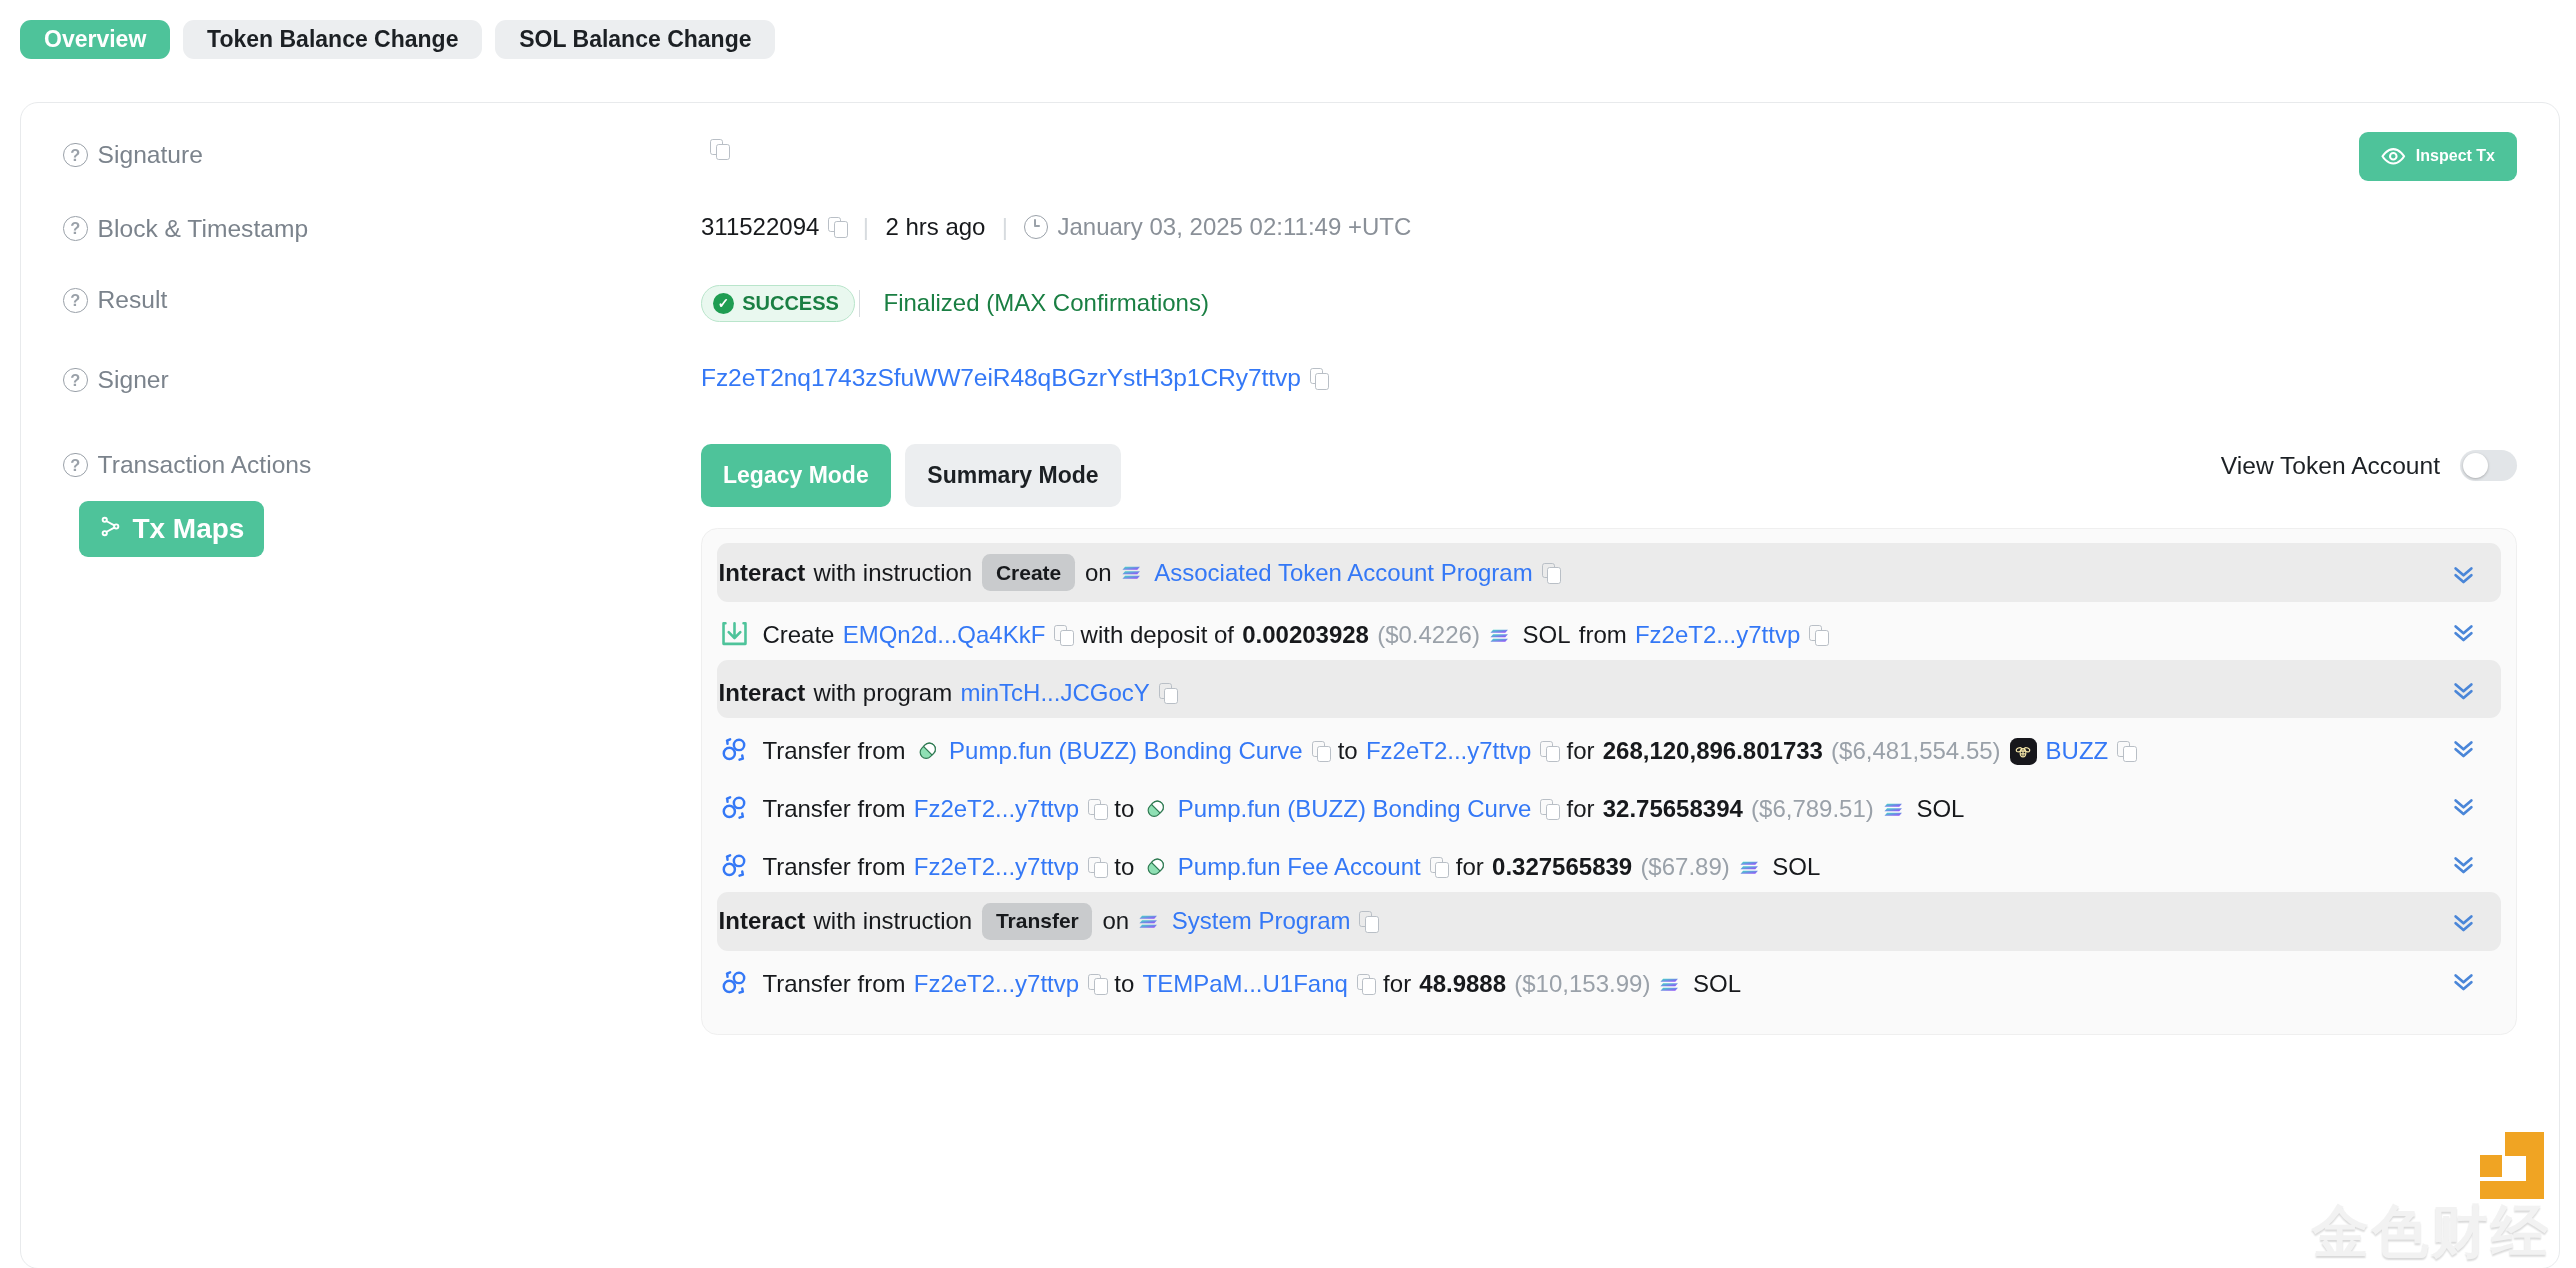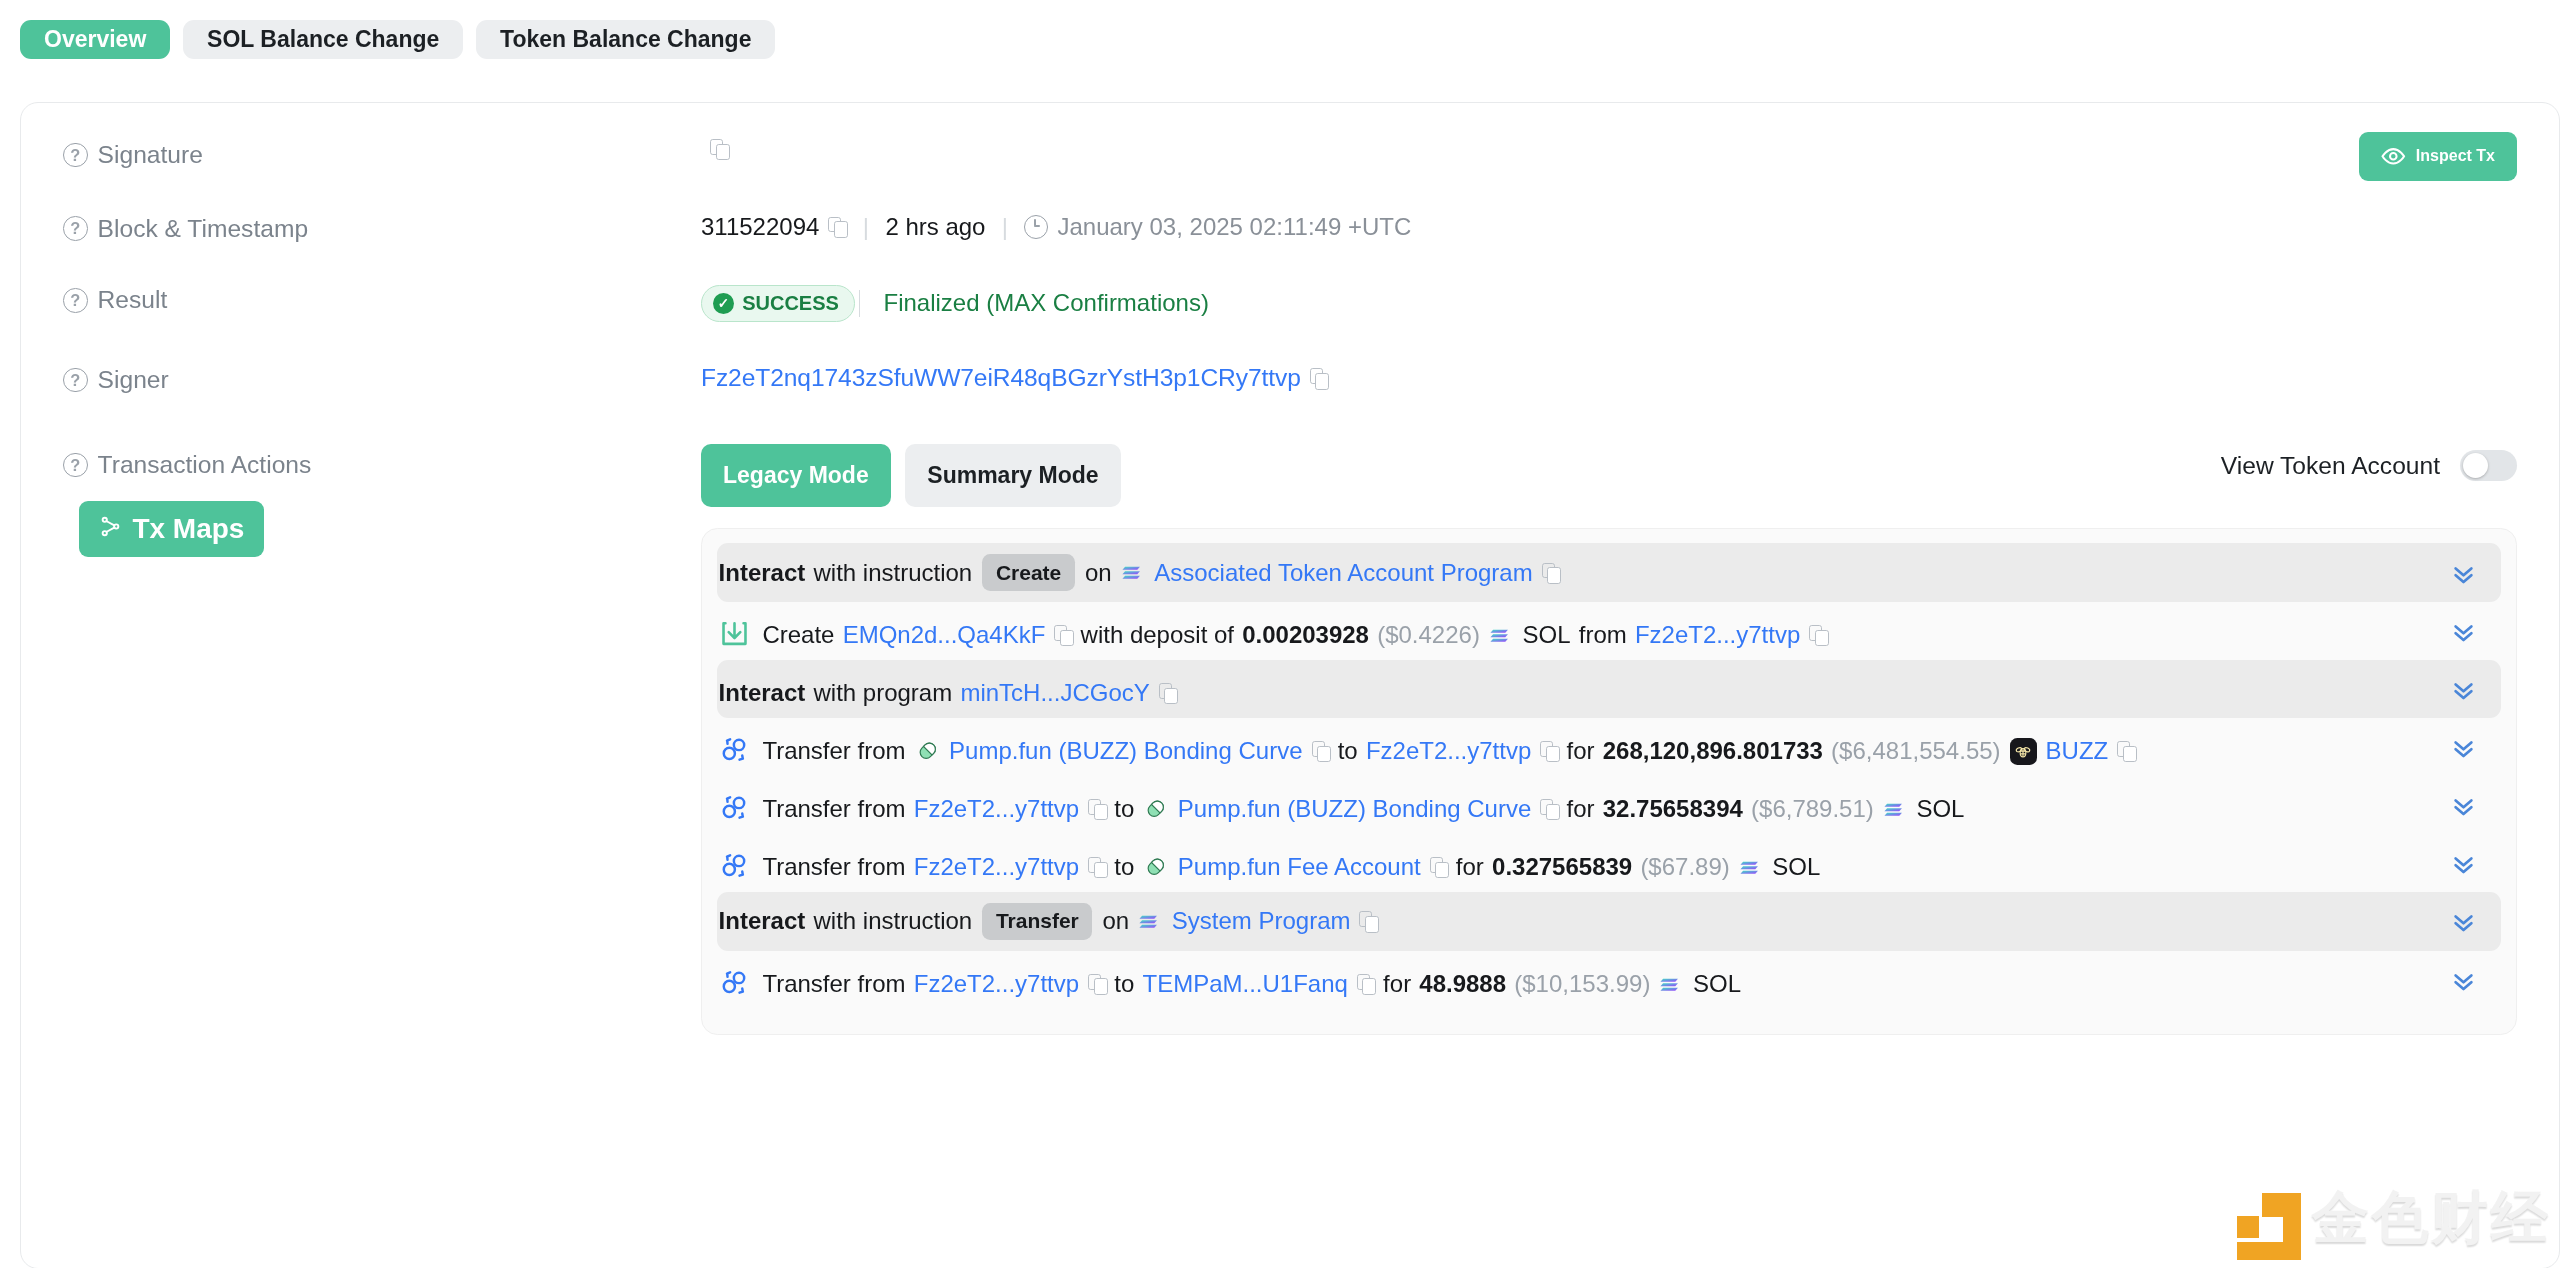--- a/index.html
+++ b/index.html
@@ -186,42 +186,42 @@
   .buzz-ico {
     width: 27px; height: 27px; margin: 0 9px; flex: 0 0 27px;
     border-radius: 7.3px; background: #17171c;
     display: inline-flex; align-items: center; justify-content: center;
   }
   .chev { width: 27px; height: 27px; cursor: pointer; }
 
   
   .watermark {
     position: absolute; right: 25.5px; bottom: 9px;
-    display: flex; align-items: flex-start; gap: 4px;
-    opacity: .95; pointer-events: none;
+    display: flex; align-items: flex-end; gap: 4px;
+    opacity: .95; pointer-events: none; flex-direction: column;
   }
   .wm-mark { position: relative; width: 71px; height: 71px; }
   .wm-sq1 { position: absolute; left: 25.5px; top: 3.6px;  width: 24px; height: 24px; background: #f0a018; }
   .wm-sq2 { position: absolute; left: 0;  top: 27px; width: 22px; height: 22px; background: #f0a018; }
   .wm-l   { position: absolute; left: 0;  top: 53px; width: 64px; height: 18px; background: #f0a018; }
   .wm-l2  { position: absolute; left: 46px; top: 3.6px; width: 18px; height: 67px; background: #f0a018; }
   .wm-text {
     font-size: 57px; font-weight: 700; color: #f2f2f2;
     letter-spacing: 2.7px; line-height: 1;
     text-shadow: 0 1.8px 1.8px rgba(0,0,0,.16);
     font-family: "DejaVu Sans", sans-serif;
   }
 </style>
 </head>
 <body>
 
 <div class="tabbar">
   <button class="tab active">Overview</button>
+  <button class="tab">Token Balance Change</button>
   <button class="tab">SOL Balance Change</button>
-  <button class="tab">Token Balance Change</button>
 </div>
 
 <div class="card">
 
   <button class="btn-inspect">
     <span class="eye">
       <svg viewBox="0 0 24 24" width="24.6" height="24.6" fill="none" stroke="#ffffff" stroke-width="2">
         <path d="M1.5 12S5.5 5 12 5s10.5 7 10.5 7-4 7-10.5 7S1.5 12 1.5 12z"></path>
         <circle cx="12" cy="12" r="3.2"></circle>
       </svg>

